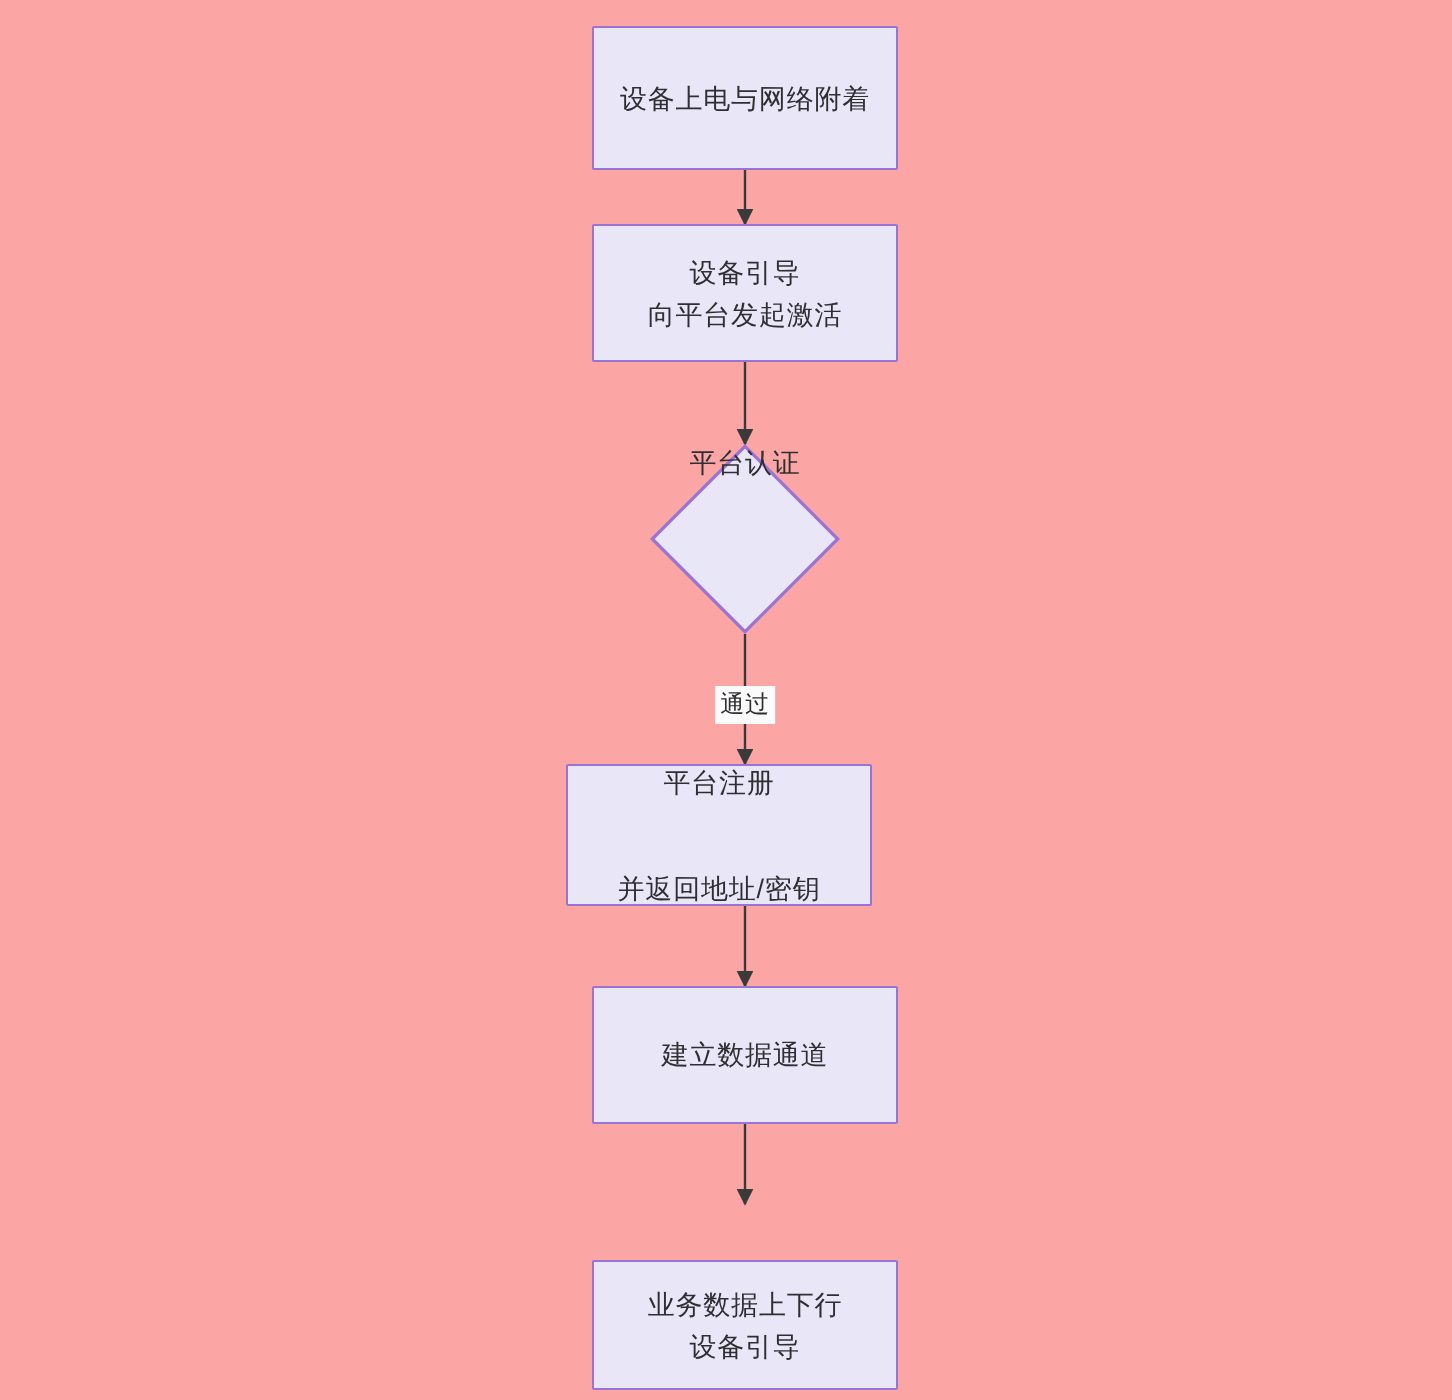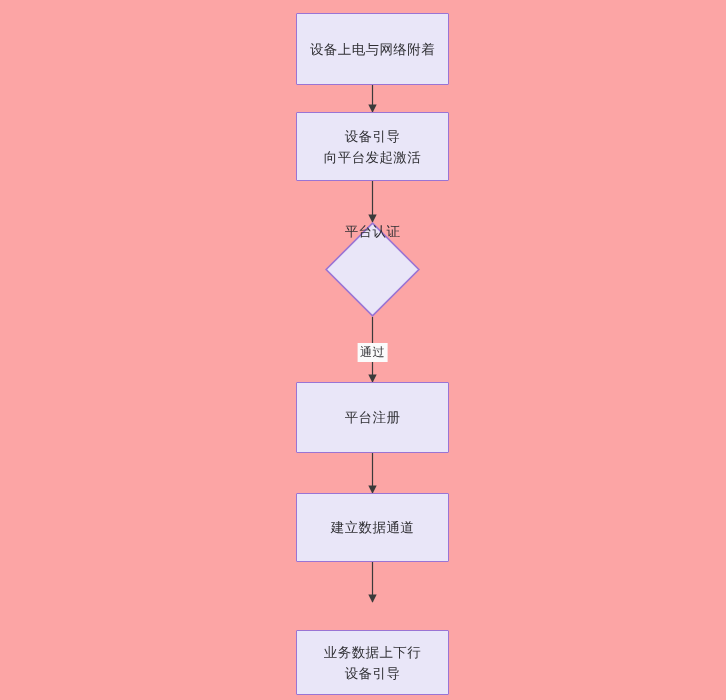--- a/index.html
+++ b/index.html
@@ -115,22 +115,23 @@
     <span class="node-line">向平台发起激活</span>
   </div>
 
   <div class="diamond-wrap" style="left: 325px; top: 222px; width: 95px; height: 95px;">
     <svg class="diamond-shape" viewBox="0 0 100 100" preserveAspectRatio="none" xmlns="http://www.w3.org/2000/svg">
       <polygon points="50,1.2 98.8,50 50,98.8 1.2,50" fill="#e9e6f8" stroke="#9a74d4" stroke-width="1.7"></polygon>
     </svg>
     <span class="diamond-label">平台认证</span>
   </div>
 
-  <div class="node process" style="left: 296px; top: 382px; width: 153px; height: 71px; gap: 32px;">
+  <div class="node process" style="left: 283px; top: 382px; width: 153px; height: 71px; gap: 32px;">
     <span class="node-line">平台注册</span>
+    <span class="node-line">并返回地址/密钥</span>
   </div>
 
   <div class="node process" style="left: 296px; top: 493px; width: 153px; height: 69px; text-align: center;">
     <span class="node-line">建立数据通道</span>
   </div>
 
   <div class="node process" style="left: 296px; top: 630px; width: 153px; height: 65px;">
     <span class="node-line">业务数据上下行</span>
     <span class="node-line">设备引导</span>
   </div>

